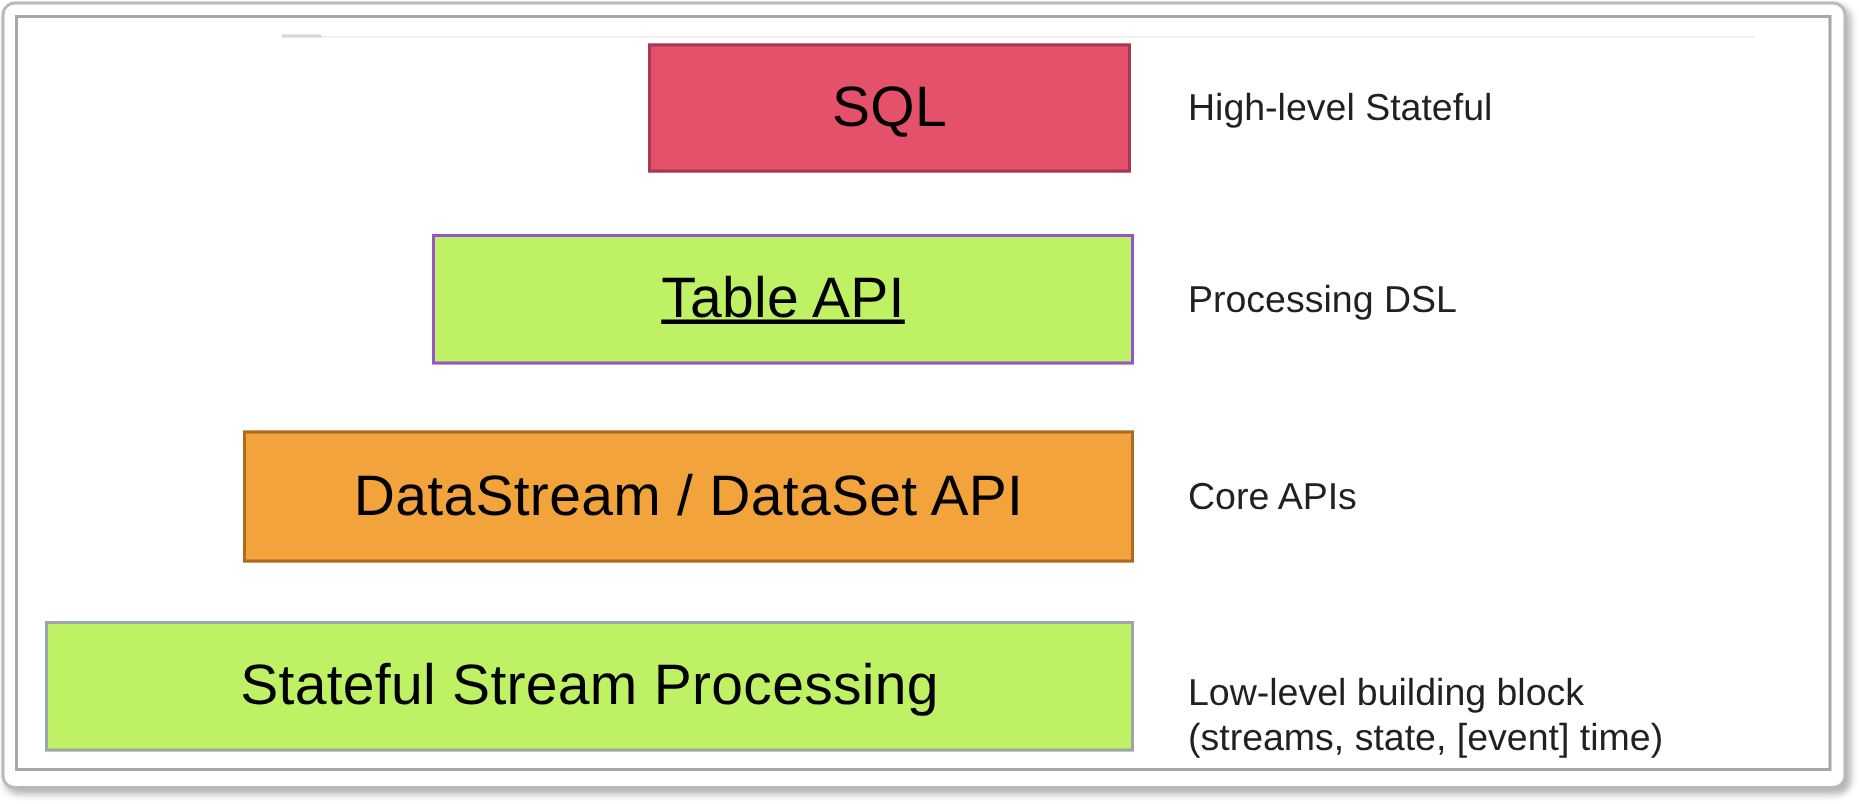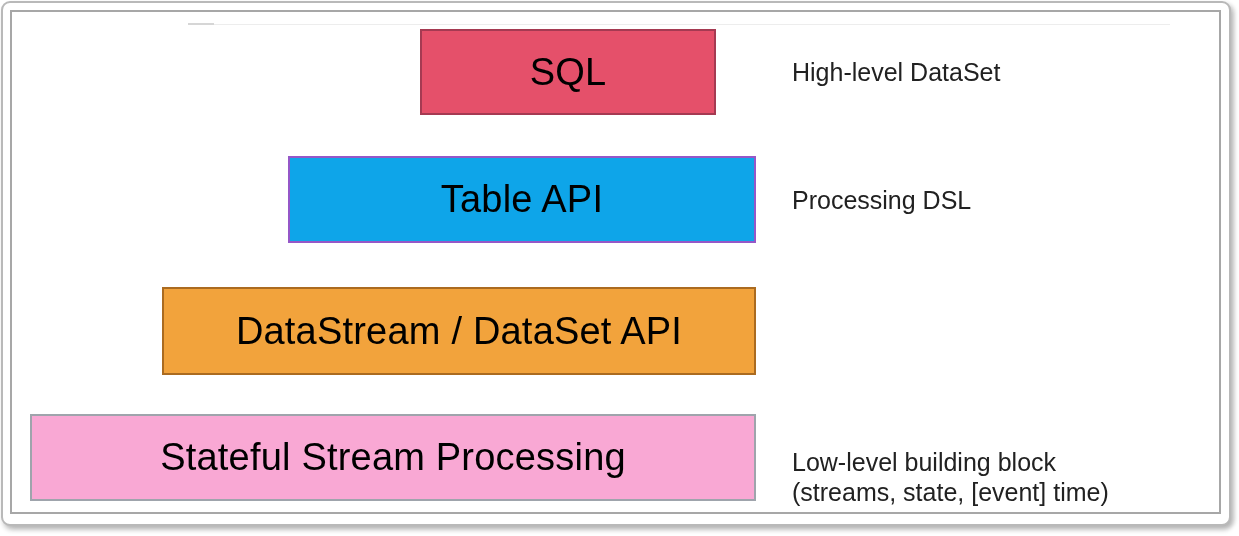--- a/index.html
+++ b/index.html
@@ -60,21 +60,21 @@
     position: absolute;
     box-sizing: border-box;
     border: 2px solid transparent;
     display: flex;
     align-items: center;
     justify-content: center;
     color: #000000;
     font-size: 38px;
     letter-spacing: 0.2px;
   }
-  .b0 { left: 408px; top: 17px;  width: 296px; height: 86px; }
+  .b0 { left: 420px; top: 17px;  width: 322px; height: 86px; }
   .b1 { left: 276px; top: 144px; width: 468px; height: 87px; }
   .b2 { left: 150px; top: 275px; width: 594px; height: 88px; }
   .b3 { left: 18px;  top: 402px; width: 726px; height: 87px; }
   .desc {
     position: absolute;
     left: 780px;
     color: #212121;
     font-size: 25px;
     line-height: 30px;
     white-space: pre-line;
@@ -90,32 +90,33 @@
 <div class="page">
   <div class="card">
     <div class="slide">
 
       <div class="artifact-line"></div>
       <div class="artifact-dash"></div>
 
       <div class="block b0" style="background-color: rgb(229, 80, 106); border-color: rgb(165, 58, 82);">
         <span>SQL</span>
       </div>
-      <div class="desc d0">High-level DataSet</div>
+      <div class="desc d0">High-level Stateful</div>
 
-      <div class="block b1" style="background-color: #0ea5e9; border-color: rgb(149, 87, 200);">
+      <div class="block b1" style="background-color: #bef264; border-color: rgb(149, 87, 200); text-decoration: underline;">
         <span>Table API</span>
       </div>
       <div class="desc d1">Processing DSL</div>
 
       <div class="block b2" style="background-color: rgb(242, 163, 60); border-color: rgb(171, 107, 32);">
         <span>DataStream / DataSet API</span>
       </div>
+      <div class="desc d2">Core APIs</div>
 
-      <div class="block b3" style="background-color: #f9a8d4; border-color: rgb(159, 164, 172);">
+      <div class="block b3" style="background-color: #bef264; border-color: rgb(159, 164, 172);">
         <span>Stateful Stream Processing</span>
       </div>
       <div class="desc d3">Low-level building block
 (streams, state, [event] time)</div>
 
     </div>
   </div>
 </div>
 
 </body></html>

